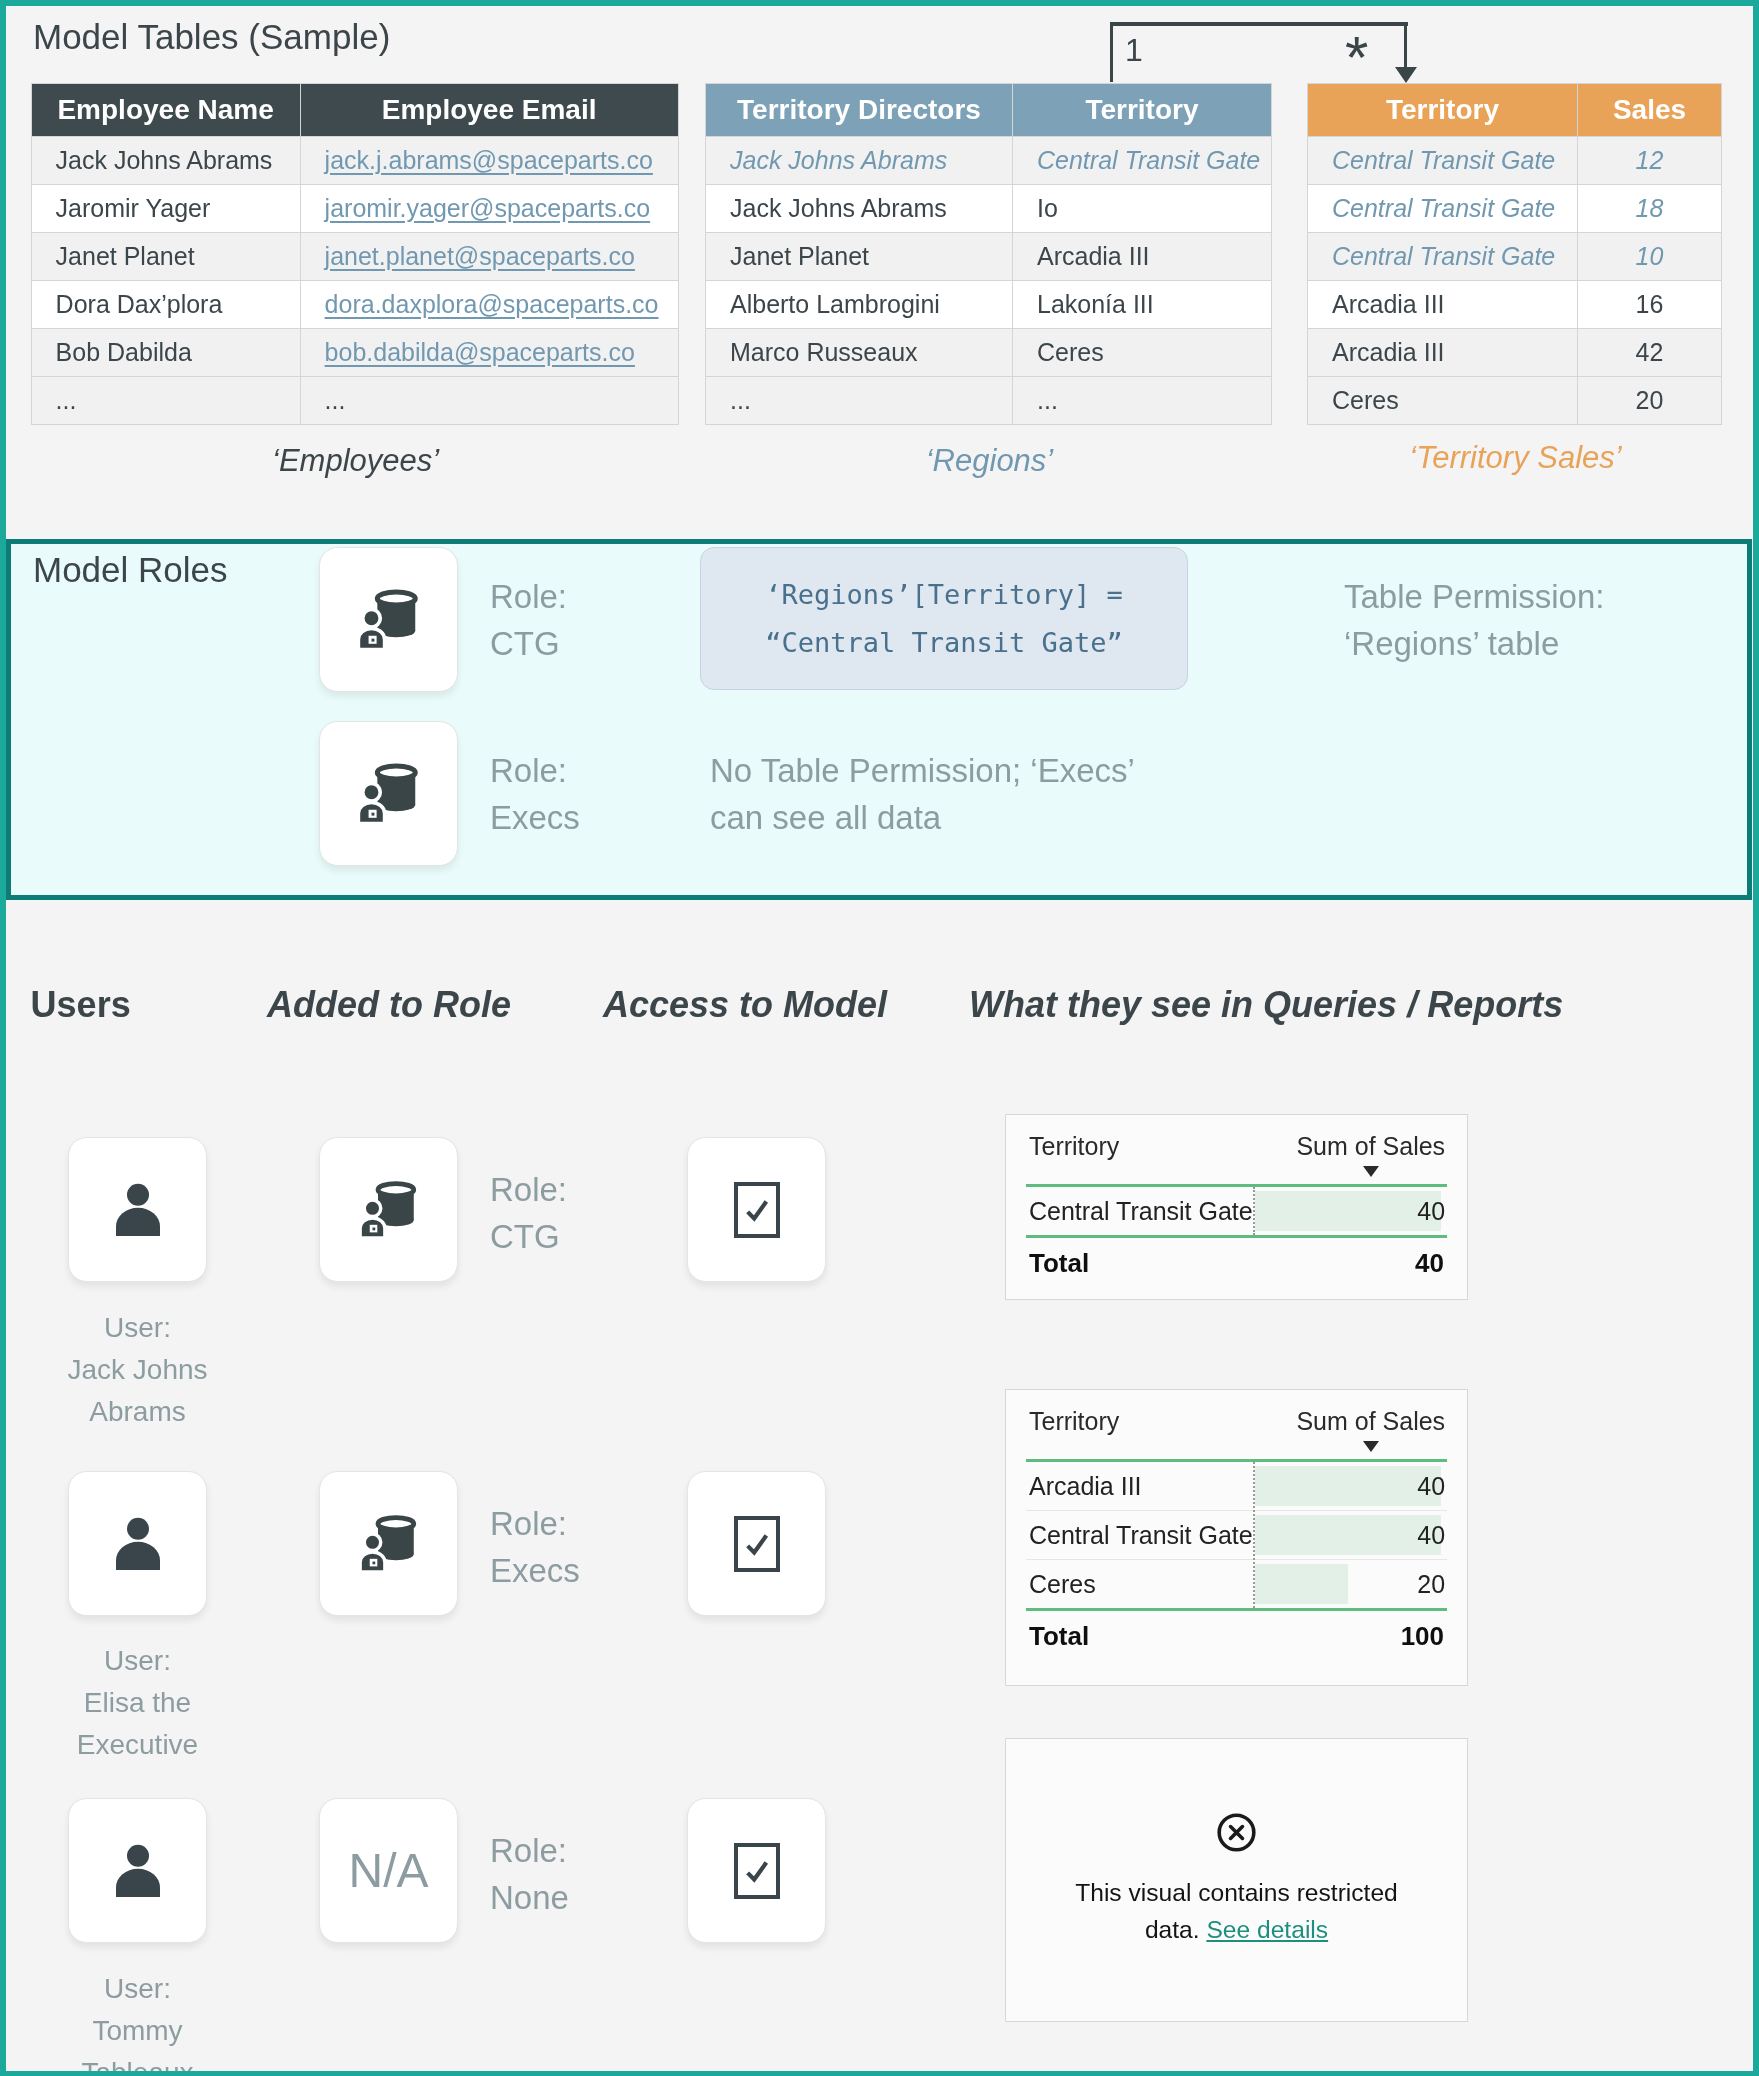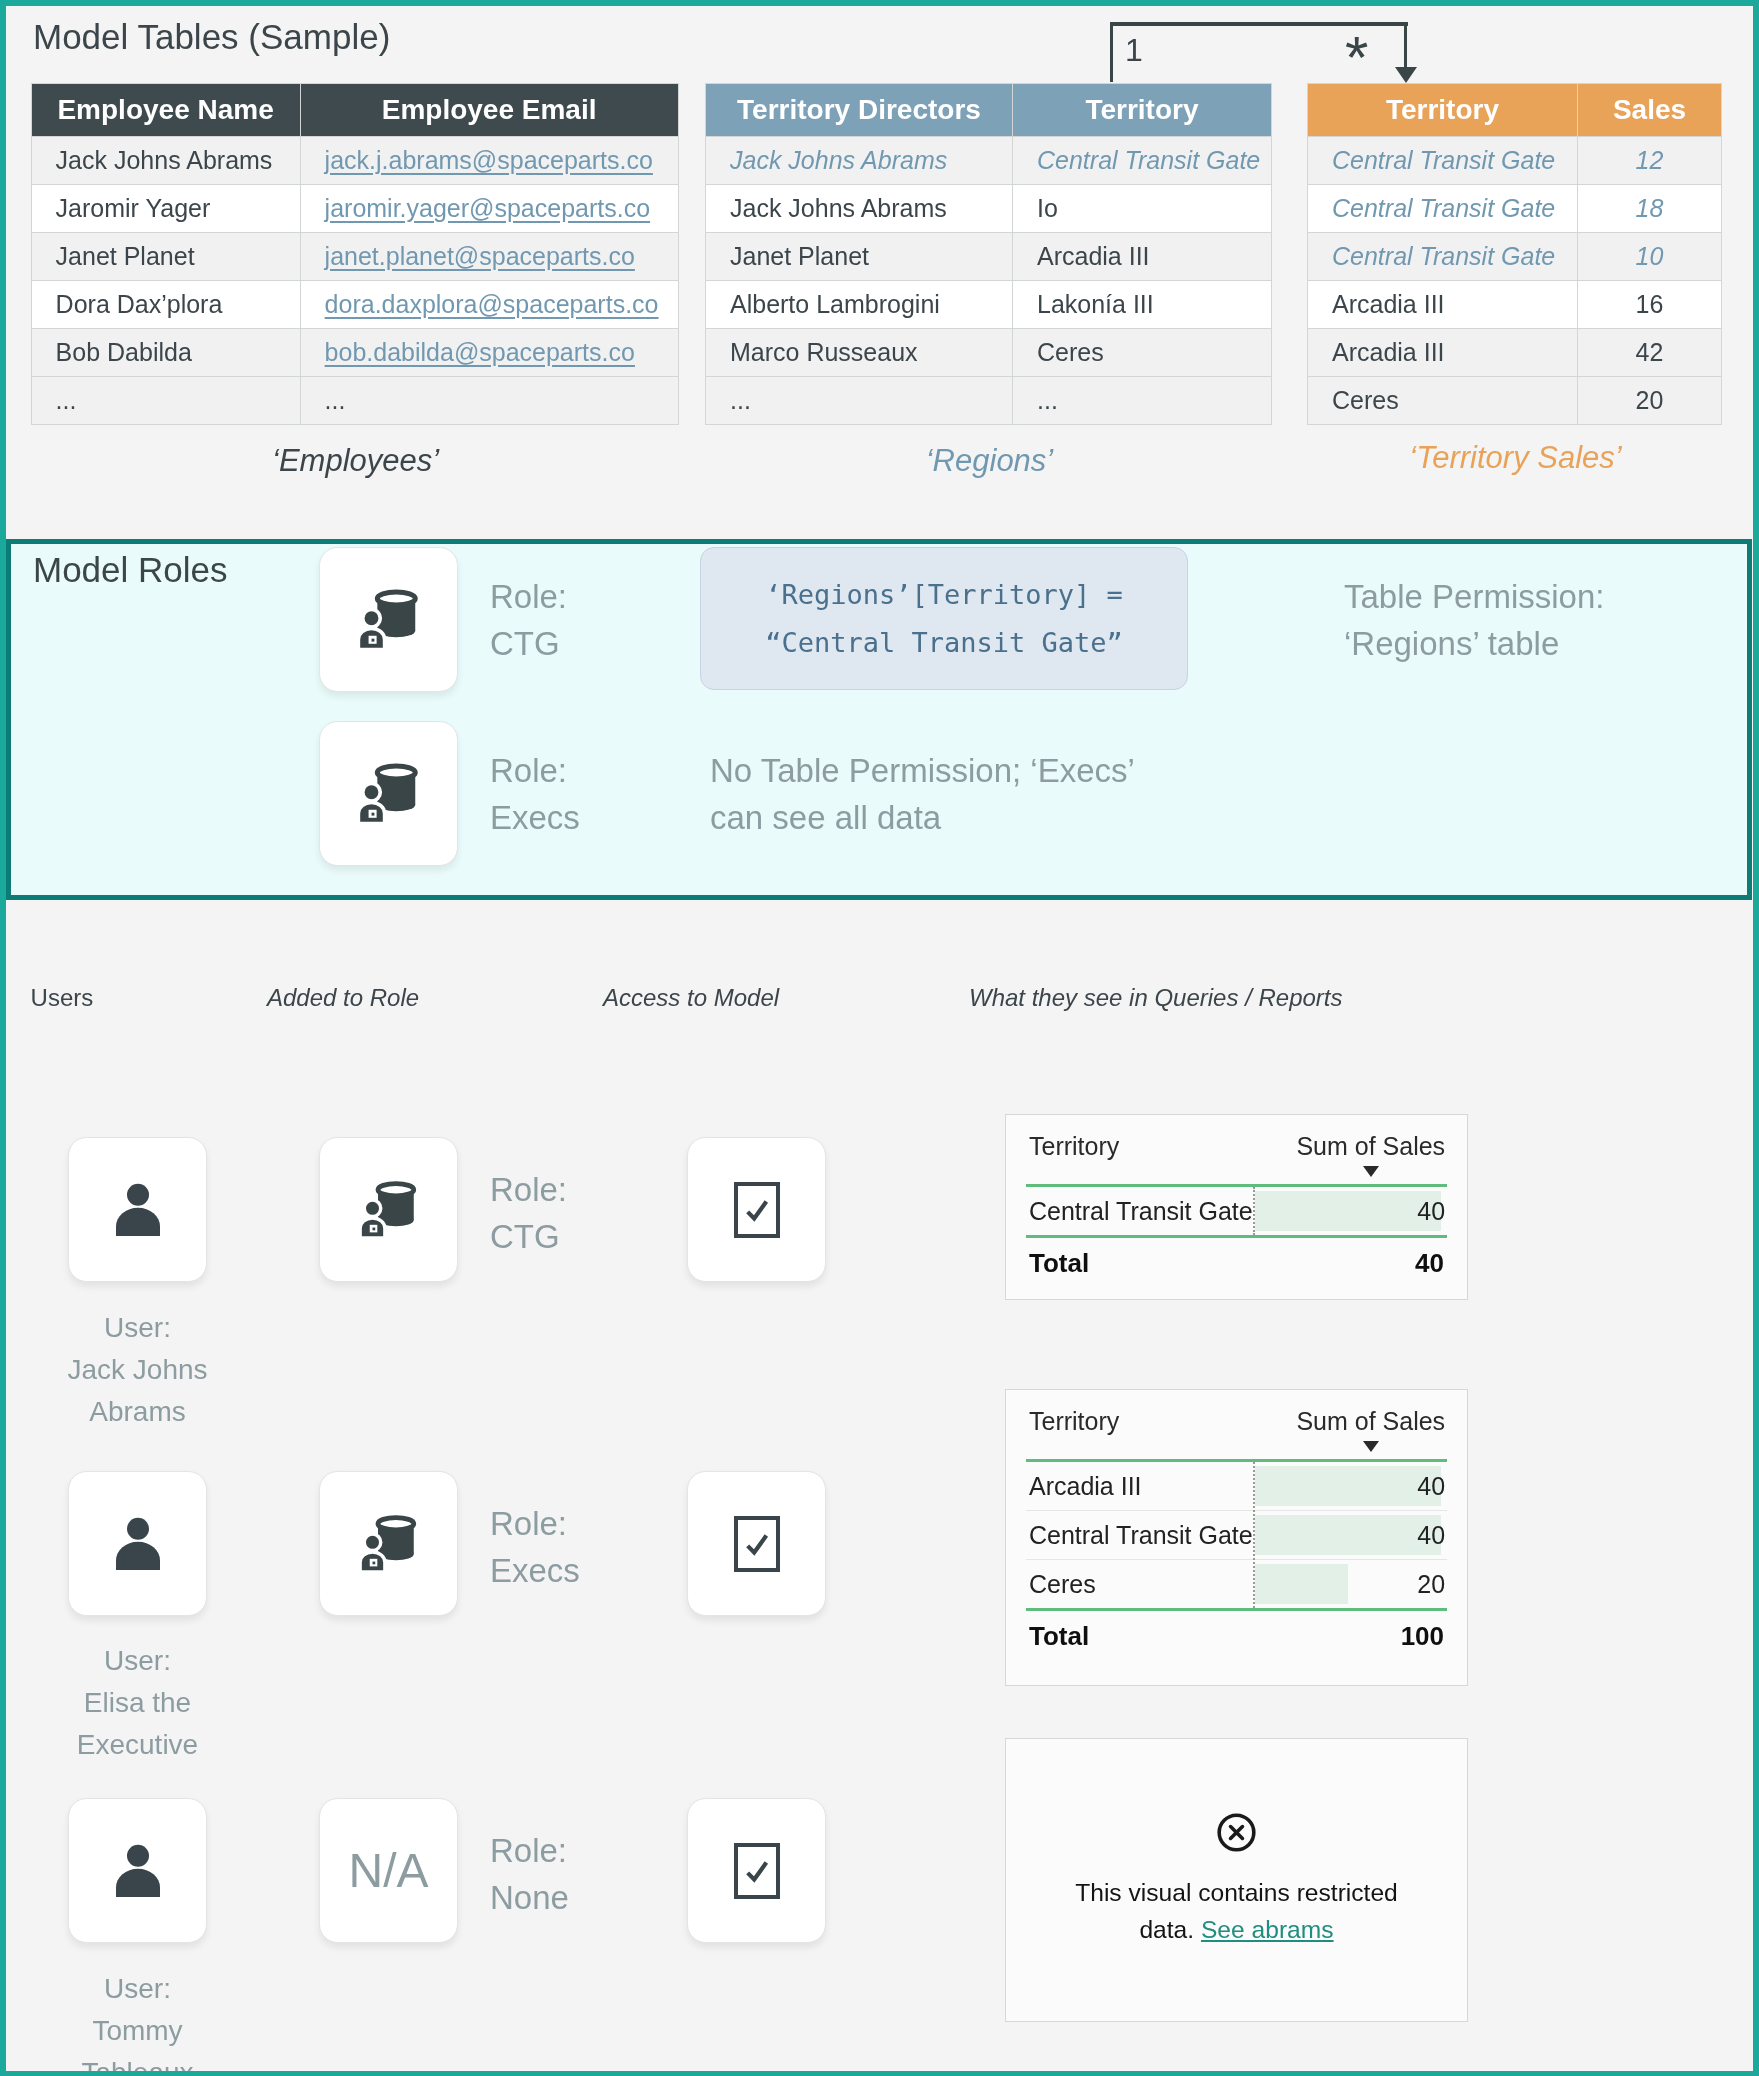--- a/index.html
+++ b/index.html
@@ -13,21 +13,21 @@
   .pre{white-space:pre-line;}
 
   
   .roles-bg{
     position:absolute;left:0;top:533px;width:1746px;height:361px;box-sizing:border-box;
     background:#E9FBFA;border:5.5px solid #0E7C76;
   }
 
   
   .h-main{font-size:35px;font-weight:500;color:#3C464A;}
-  .col-head{font-size:24px;font-weight:400;color:#3C464A;}
+  .col-head{font-size:36px;font-weight:700;color:#3C464A;}
   .italic{font-style:italic;}
 
   
   table.tbl{border-collapse:separate;border-spacing:1.6px;background:#D2D6D6;table-layout:fixed;}
   .tbl th{height:52px;font-size:28px;font-weight:700;color:#fff;text-align:center;padding:0 5.5px;}
   .tbl td{height:47px;font-size:25px;color:#3C464A;padding:0 0 0 24px;background:#fff;overflow:hidden;}
   .tbl tbody tr:nth-child(odd) td{background:#F1F1F2;}
   .tbl tbody tr:nth-child(even) td{background:#FFFFFF;}
   .tbl tbody tr:last-child td{background:#F1F1F2;}
   .tbl-dark th{background:#3E4A4D;}
@@ -433,18 +433,18 @@
     </div>
   </div>
   <div class="pbi pbi-restricted" style="left:999px;top:1732px;height:284px;">
     <span>
       <svg width="43" height="43" viewBox="0 0 72 72">
           <circle cx="36" cy="36" r="29" fill="none" stroke="#1A1A1A" stroke-width="6"></circle>
           <path d="M26 26 L46 46 M46 26 L26 46" stroke="#1A1A1A" stroke-width="6" stroke-linecap="round"></path>
         </svg>
     </span>
     <div class="rx-text">
-      <span>This visual contains restricted data. </span><a class="see-details">See abrams</a>
+      <span>This visual contains restricted data. </span><a class="see-details">See details</a>
     </div>
   </div>
 
 </div>
 
 
 </body></html>

